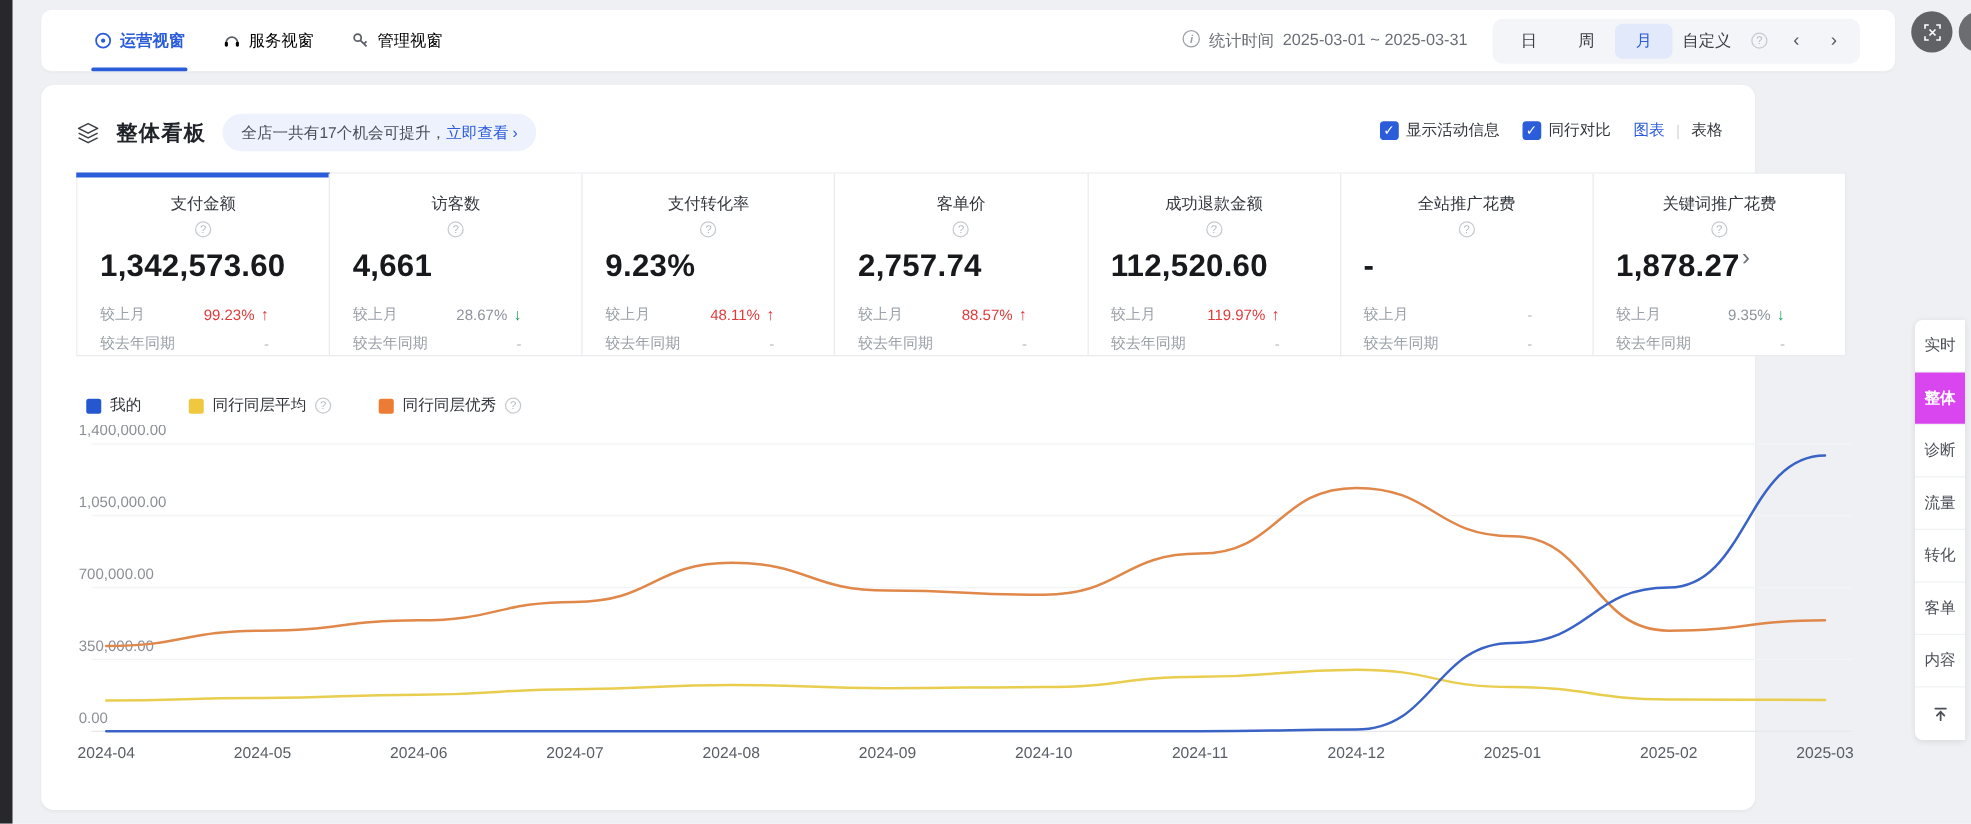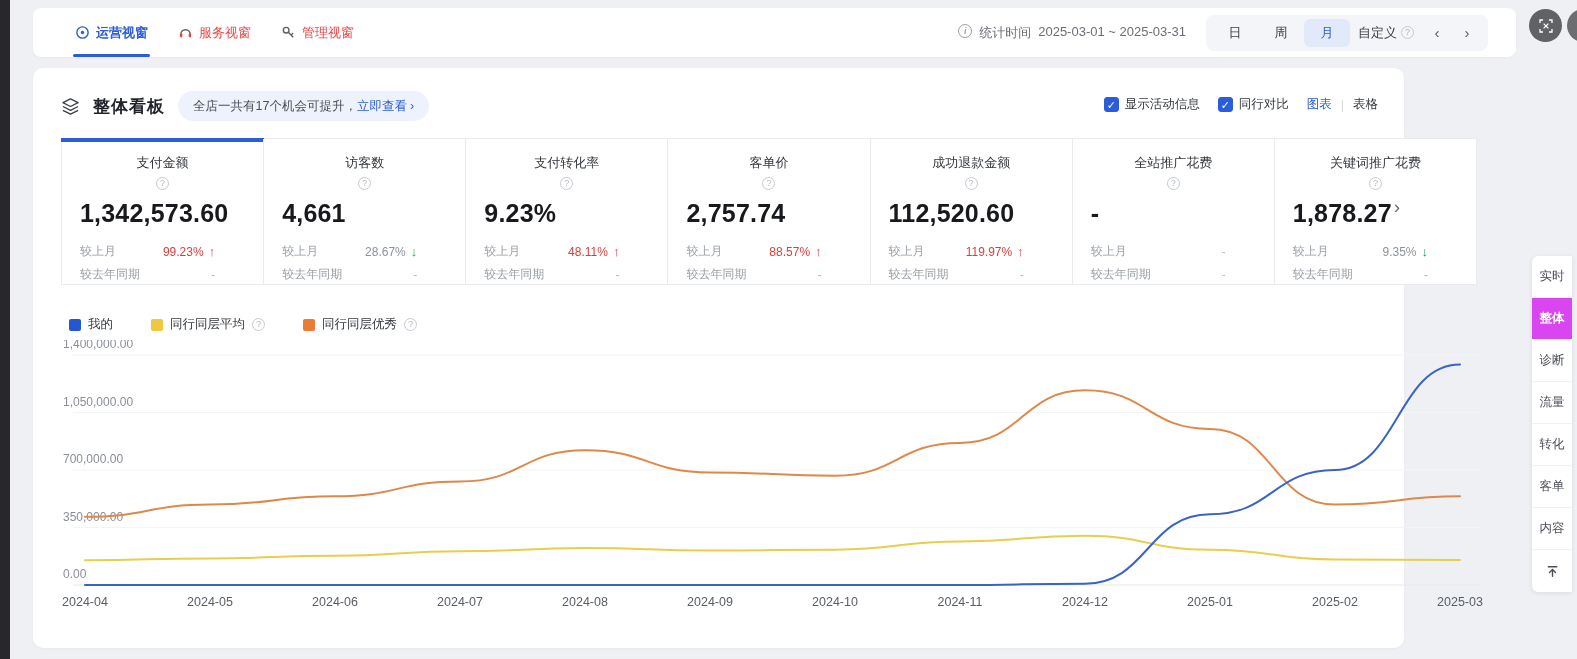--- a/index.html
+++ b/index.html
@@ -13,37 +13,37 @@
   }
   .left-strip { position:absolute; left:0; top:0; width:10px; height:100%; background:#28282c; }
 
   
   .topbar {
     position:absolute; left:33px; top:8px; width:1483px; height:49px;
     background:#fff; border-radius:8px; display:flex; align-items:center;
     box-shadow:0 1px 2px rgba(0,0,0,.03);
   }
   .tabs { display:flex; gap:30px; margin-left:42px; height:100%; align-items:stretch; }
-  .tab { position:relative; display:flex; align-items:center; gap:6px; font-size:13px; color:#ef4444; cursor:pointer; }
+  .tab { position:relative; display:flex; align-items:center; gap:6px; font-size:13px; color:#000000; cursor:pointer; }
   .tab svg { width:15px; height:15px; stroke:#5a5e66; }
   .tab.active { color:#2b5cd9; font-weight:bold; }
   .tab.active svg { stroke:#2b5cd9; }
   .tab.active::after { content:""; position:absolute; left:-2px; right:-2px; bottom:0; height:3px; border-radius:2px; background:#2b5cd9; }
 
   .topbar-right { margin-left:auto; margin-right:28px; display:flex; align-items:center; gap:20px; }
   .stat-time { display:flex; align-items:flex-start; gap:7px; font-size:13px; color:#6a6e76; }
   .info-icon { width:14px; height:14px; border:1px solid #9aa0a8; border-radius:50%;
     font-size:9px; line-height:12px; text-align:center; color:#9aa0a8; font-style:italic; font-weight:bold; }
   .info-icon::after { content:"i"; }
 
   .seg { display:flex; align-items:center; background:#f4f5f8; border-radius:8px; padding:4px 6px; }
   .seg-item { min-width:46px; height:28px; line-height:28px; text-align:center; font-size:13px;
     color:#3c4046; border-radius:6px; cursor:pointer; padding:0 8px; }
   .seg-item.selected { background:#e2e9fb; color:#2b5cd9; }
-  .seg-item.custom { display:flex; align-items:center; justify-content:center; gap:4px; }
+  .seg-item.custom { display:flex; align-items:center; justify-content:center; gap:16px; }
   .seg-arrow { width:30px; height:28px; line-height:27px; text-align:center; color:#565a62; font-size:15px; cursor:pointer; }
   .seg-arrow.prev::after { content:"‹"; }
   .seg-arrow.next::after { content:"›"; }
 
   
   .shot-btn { position:absolute; left:1529px; top:9px; width:33px; height:33px; border-radius:50%;
     background:#616266; display:flex; align-items:center; justify-content:center; cursor:pointer; z-index:5; }
   .shot-btn2 { position:absolute; left:1567px; top:9px; width:33px; height:33px; border-radius:50%; background:#6c6d71; z-index:4; }
 
   

